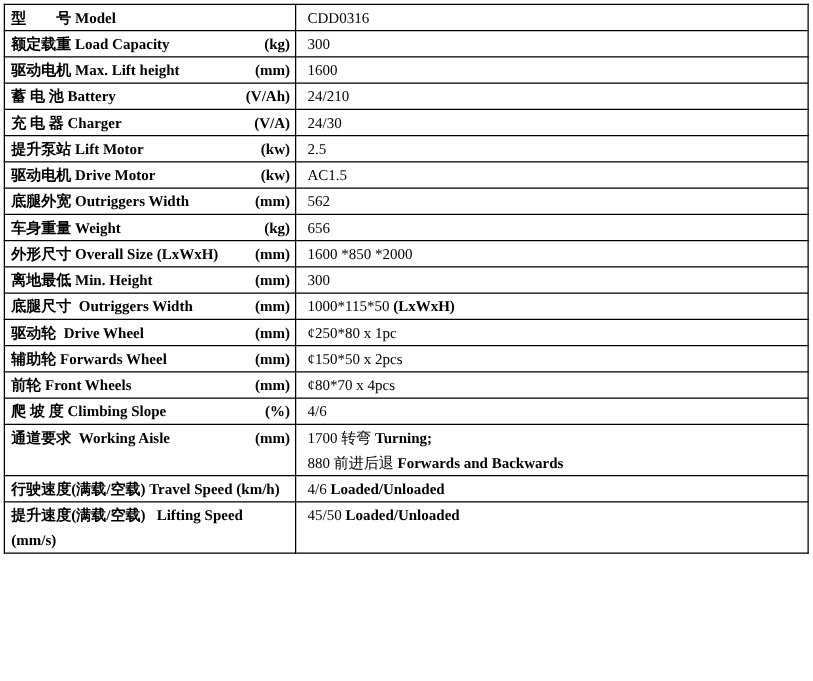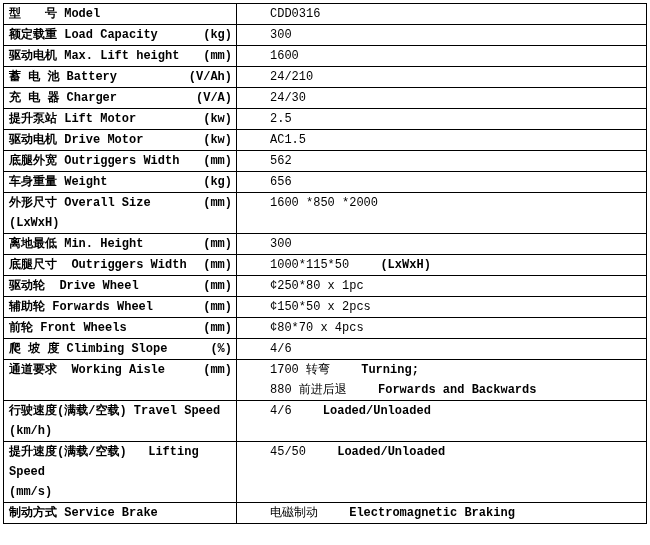--- a/index.html
+++ b/index.html
@@ -5,21 +5,21 @@
   html, body {
     margin: 0;
     padding: 0;
     width: 650px;
     height: 545px;
     background: #ffffff;
     overflow: hidden;
   }
   .page {
     padding: 3px 3px 0 3px;
-    font-family: Liberation Mono, monospace;
+    font-family: Liberation Serif, serif;
     color: #000000;
   }
   table.spec-table {
     border-collapse: collapse;
     width: 644px;
     table-layout: fixed;
   }
   col.col-label { width: 233px; }
   td {
     border: 1px solid #000000;
@@ -41,21 +41,21 @@
   .label-text {
     white-space: pre-wrap;
   }
   .unit-text {
     float: right;
     white-space: pre;
   }
   .value-line {
     white-space: pre-wrap;
   }
-  .seg { font-weight: normal; margin-left: 24px; }
+  .seg { font-weight: normal; }
   .seg-bold { font-weight: bold; }
 </style>
 </head>
 <body>
 
 <div class="page">
   <table class="spec-table">
     <colgroup>
       <col class="col-label">
       <col class="col-value">
@@ -248,24 +248,15 @@
       
       <span class="label-text">提升速度(满载/空载)   Lifting Speed
 (mm/s)</span>
     </td>
     <td class="value-cell">
             <div class="value-line"><span class="seg">45/50 </span><span class="seg seg-bold">Loaded/Unloaded</span></div>
           </td>
   </tr>
 
 
-  <tr class="spec-row">
-    <td class="label-cell">
-      
-      <span class="label-text">制动方式 Service Brake</span>
-    </td>
-    <td class="value-cell">
-            <div class="value-line"><span class="seg">电磁制动 </span><span class="seg seg-bold">Electromagnetic Braking</span></div>
-          </td>
-  </tr>
 </tbody>
   </table>
 </div>
 
 </body></html>

